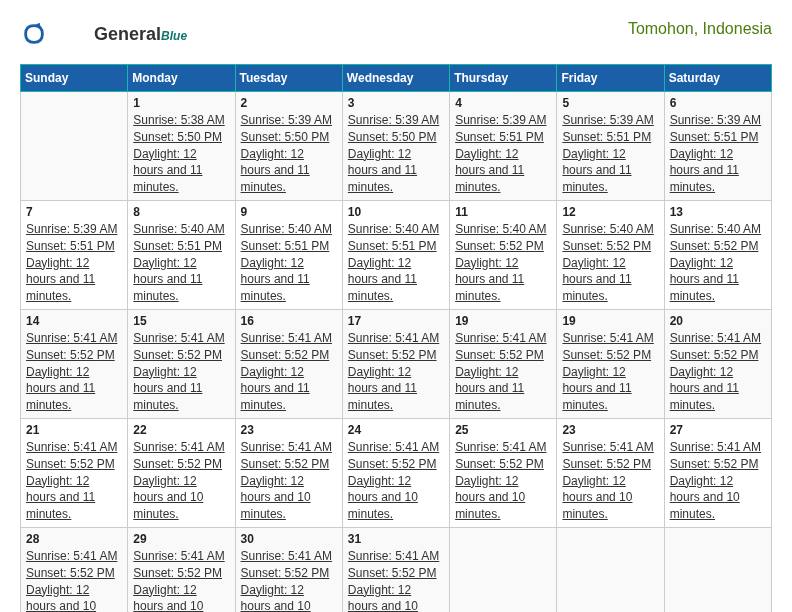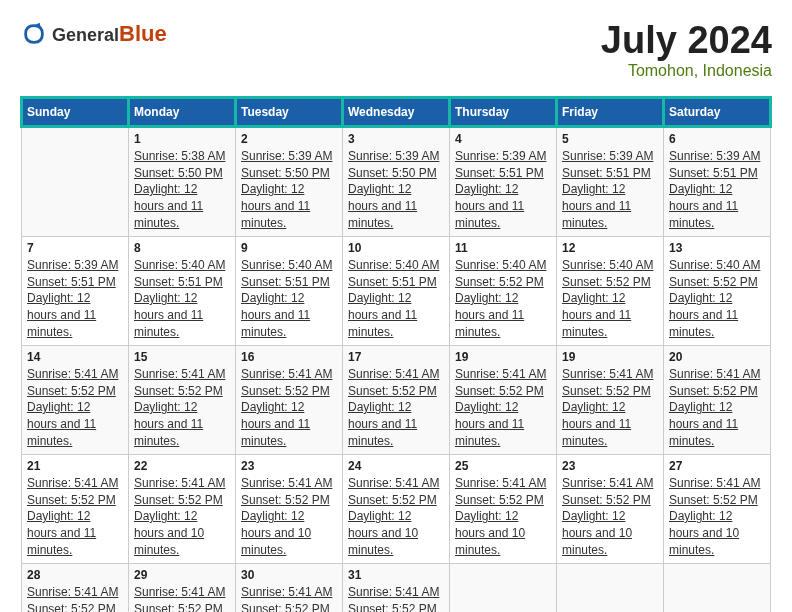--- a/index.html
+++ b/index.html
@@ -42,21 +42,21 @@
       width: 100%;
       border-collapse: collapse;
     }
     th {
       background-color: #1a5fa8;
       color: #fff;
       font-size: 12px;
       font-weight: bold;
       padding: 6px 4px;
       text-align: left;
-      border: 3px solid #14b8a6;
+      border: 1px solid #14b8a6;
     }
     td {
       vertical-align: top;
       border: 1px solid #ccc;
       padding: 4px 5px;
       width: 14.28%;
       min-height: 80px;
       height: 90px;
     }
     .day-number {
@@ -87,26 +87,25 @@
 
 <div class="header">
   <div class="logo">
     <svg class="logo-icon" viewBox="0 0 40 40" xmlns="http://www.w3.org/2000/svg">
       <path d="M8 20 Q8 8 20 8 Q32 8 32 20" fill="none" stroke="#1a5fa8" stroke-width="4"></path>
       <path d="M20 8 L28 4 L30 12 Z" fill="#1a5fa8"></path>
       <path d="M32 20 Q32 32 20 32 Q8 32 8 20" fill="none" stroke="#1a5fa8" stroke-width="4"></path>
     </svg>
     <div>
       <div>
-        <span style="font-size:18px;font-weight:bold;color:#333;">General</span><span style="font-size:22px;font-weight:bold;color:#c2410c;">Blue</span>
+        <span style="font-size:18px;font-weight:bold;color:#333;margin-left:42px;">General</span><span style="font-size:12px;font-weight:bold;color:#0f766e;font-style:italic;">Blue</span>
       </div>
     </div>
   </div>
   <div class="title-block">
-    <div class="month-year">July 2024</div>
     <div class="location">Tomohon, Indonesia</div>
   </div>
 </div>
 
 <table>
   <thead>
     <tr>
       <th>Sunday</th>
       <th>Monday</th>
       <th>Tuesday</th>

